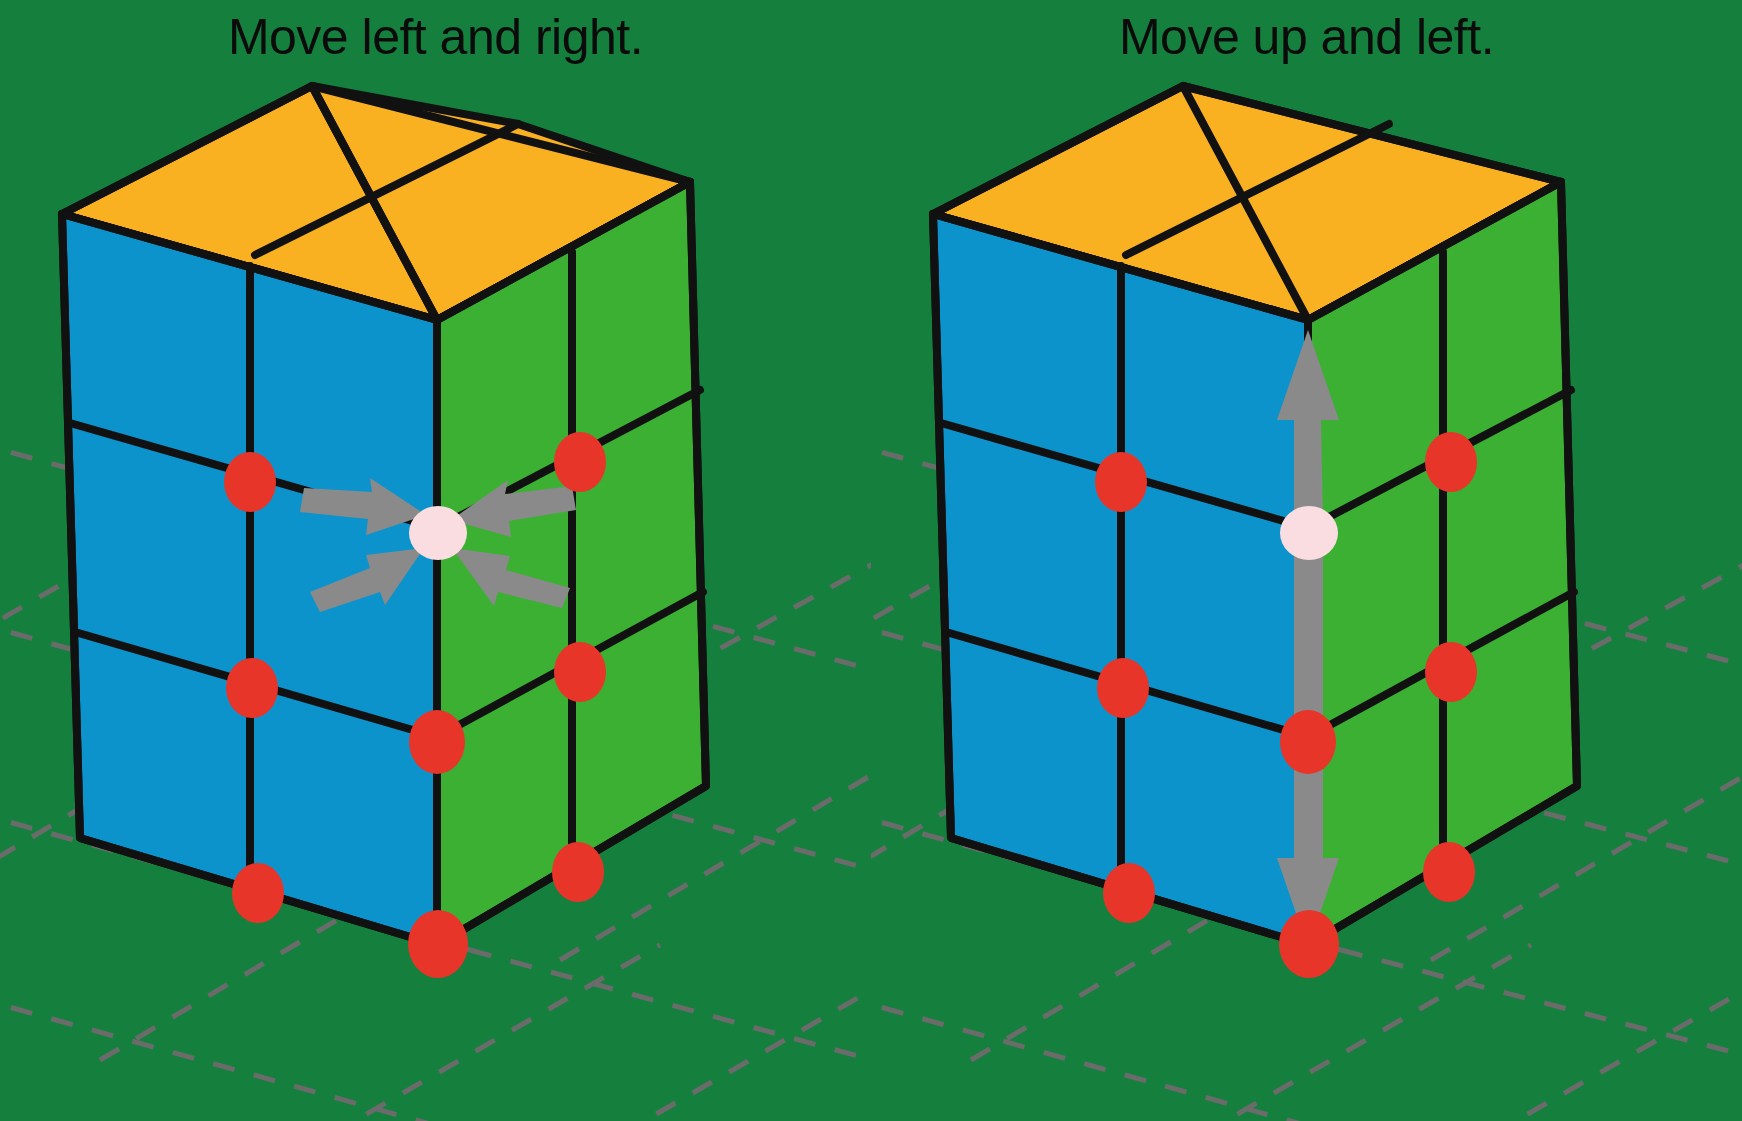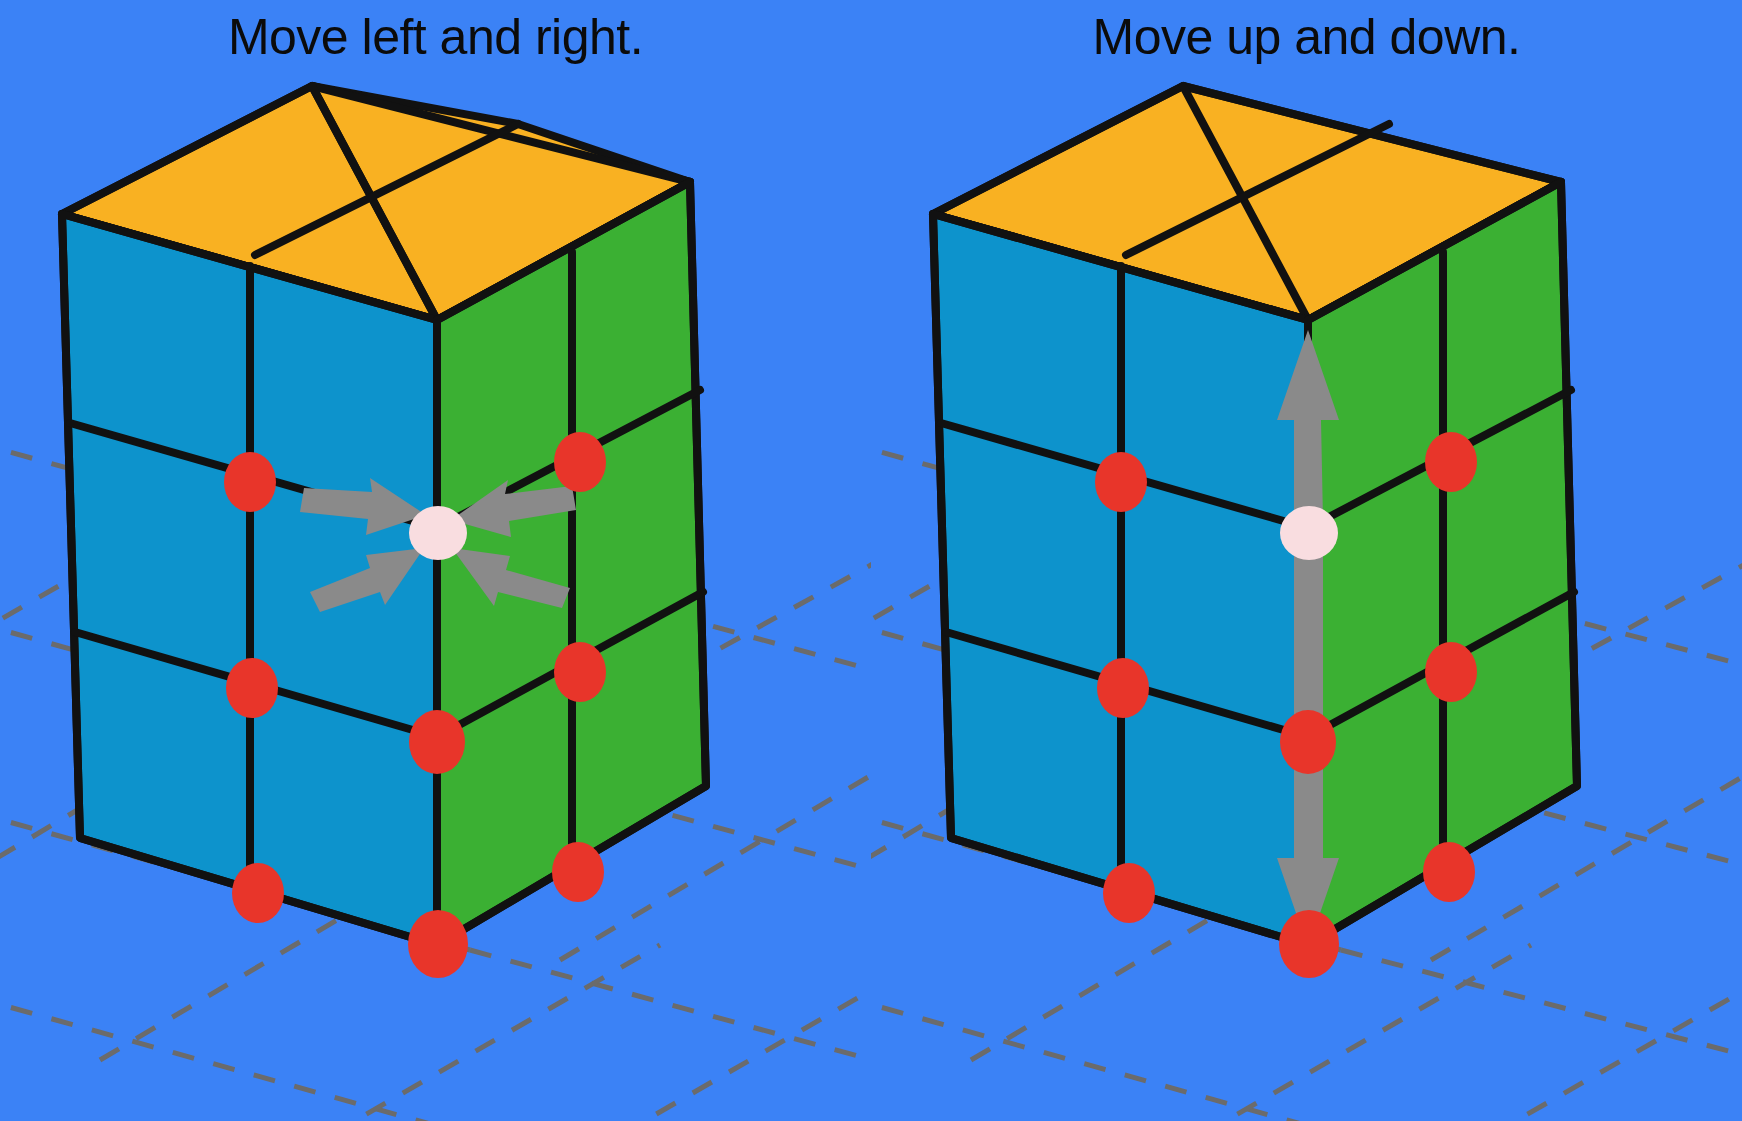--- a/index.html
+++ b/index.html
@@ -1,18 +1,18 @@
 <!DOCTYPE html>
 <html><head>
 <meta charset="utf-8">
 <style>
   html,body{margin:0;padding:0;background:#ffffff;}
   body{width:1742px;height:1121px;overflow:hidden;
        font-family:"Liberation Sans", sans-serif;}
-  #stage{position:relative;width:1742px;height:1121px;background:#3b82f6;}
+  #stage{position:relative;width:1742px;height:1121px;background:#15803d;}
   .panel{position:absolute;top:0;height:1121px;width:871px;}
   #panel-left{left:0;}
   #panel-right{left:871px;}
   .title{position:absolute;top:8px;left:0;width:871px;text-align:center;
          font-size:50px;font-weight:400;color:#0b0b0b;letter-spacing:-0.5px;
          font-family:"Liberation Sans", sans-serif;white-space:nowrap;}
   .svgwrap{position:absolute;top:0;left:0;width:871px;height:1121px;}
   svg{display:block;}
 </style>
 </head>
@@ -97,21 +97,21 @@
           <ellipse cx="437" cy="742" rx="28" ry="32"></ellipse>
           <ellipse cx="258" cy="893" rx="26" ry="30"></ellipse>
           <ellipse cx="578" cy="872" rx="26" ry="30"></ellipse>
           <ellipse cx="438" cy="944" rx="30" ry="34"></ellipse>
         </g>
       </svg>
     </div>
   </div>
 
   <div class="panel" id="panel-right">
-    <div class="title">Move up and down.</div>
+    <div class="title">Move up and left.</div>
 
     <div class="svgwrap">
       <svg width="871" height="1121" viewBox="0 0 871 1121" xmlns="http://www.w3.org/2000/svg">
 
         <g stroke="#6b6b6b" stroke-width="5" stroke-dasharray="22 20" fill="none" stroke-linecap="butt">
           <path d="M -70 430 L 400 560"></path>
           <path d="M -70 610 L 470 760"></path>
           <path d="M -70 800 L 470 950"></path>
           <path d="M -70 985 L 470 1135"></path>
           <path d="M 470 560 L 900 672"></path>

